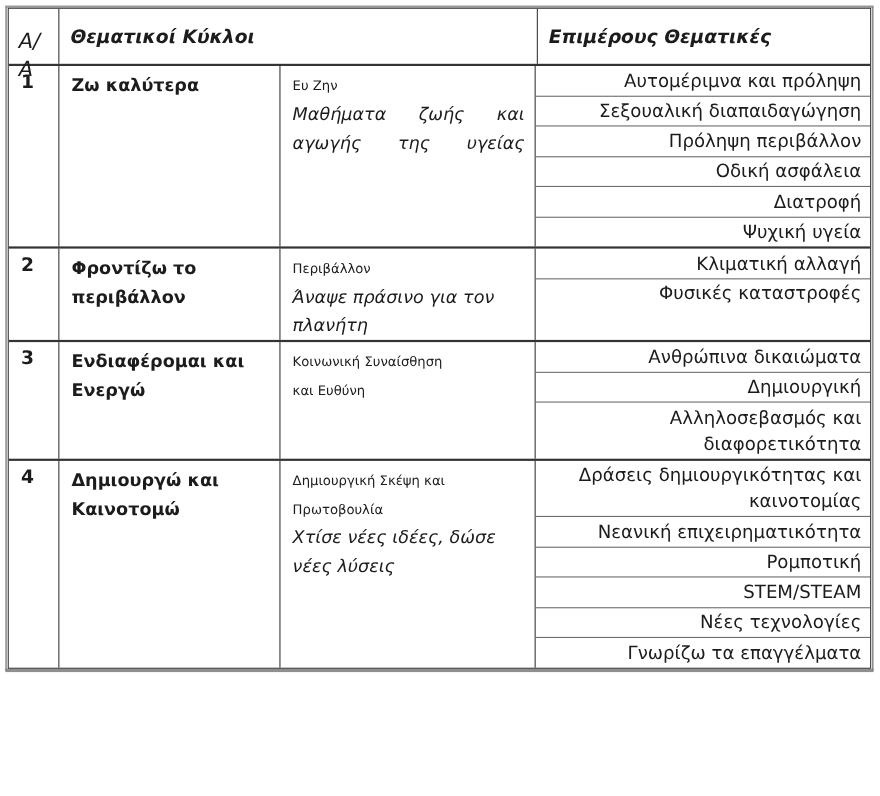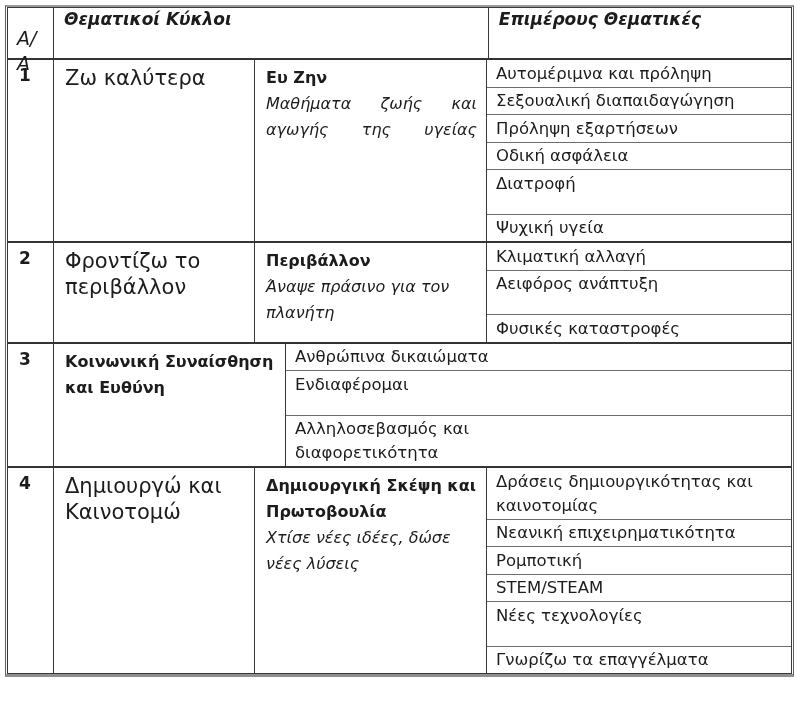--- a/index.html
+++ b/index.html
@@ -40,59 +40,60 @@
   .hdr-num {
     font-style: italic;
     font-size: 19px;
     line-height: 25px;
     padding: 18px 4px 0 9px;
   }
   .hdr-label {
     font-weight: bold;
     font-style: italic;
     font-size: 17px;
-    padding: 1px 8px 0 10px;
+    padding: 16px 8px 0 10px;
   }
 
   .num {
     font-weight: bold;
     font-size: 17px;
     padding: 5px 4px 0 11px;
   }
   .name {
-    font-weight: normal;
-    font-size: 21px;
+    font-weight: bold;
+    font-size: 16px;
     line-height: 26px;
     padding: 5px 8px 12px 11px;
     white-space: pre-line;
   }
   .c3 { padding: 5px 9px 0 11px; }
   .title {
-    font-weight: bold;
-    font-size: 16px;
+    font-weight: normal;
+    font-size: 12px;
     line-height: 26px;
     white-space: pre-line;
   }
   .subtitle {
     font-style: italic;
     font-size: 16px;
     line-height: 26px;
     white-space: pre-line;
   }
   .subtitle.justify { text-align: justify; text-align-last: justify; }
 
   .item {
     min-height: 26.5px;
     line-height: 24px;
     font-size: 16.5px;
     padding: 1.5px 8px 1px 9px;
     white-space: pre-line;
+    text-align: right;
   }
   .item + .item { border-top: 1.8px solid #6d6d6d; }
-  .item:last-child { flex-grow: 1; margin-top: 17px; }
+  .item:last-child { flex-grow: 1; }
 </style>
 </head>
 <body>
 
 <div class="page">
   <div class="table-outer">
     <div class="table">
 
       <div class="row header-row">
         <div class="c1 hdr-num">Α/Α</div>
@@ -105,50 +106,51 @@
             <div class="c1 num">1</div>
             <div class="c2 name">Ζω καλύτερα</div>
             <div class="c3">
               <div class="title">Ευ Ζην</div>
               <div class="subtitle justify">Μαθήματα ζωής και
 αγωγής της υγείας</div>
             </div>
             <div class="c4">
               <div class="item">Αυτομέριμνα και πρόληψη</div>
               <div class="item">Σεξουαλική διαπαιδαγώγηση</div>
-              <div class="item">Πρόληψη εξαρτήσεων</div>
+              <div class="item">Πρόληψη περιβάλλον</div>
               <div class="item">Οδική ασφάλεια</div>
               <div class="item">Διατροφή</div>
               <div class="item">Ψυχική υγεία</div>
             </div>
           </div>
           <div class="row main-row">
             <div class="c1 num">2</div>
             <div class="c2 name">Φροντίζω το
 περιβάλλον</div>
             <div class="c3">
               <div class="title">Περιβάλλον</div>
               <div class="subtitle">Άναψε πράσινο για τον
 πλανήτη</div>
             </div>
             <div class="c4">
               <div class="item">Κλιματική αλλαγή</div>
-              <div class="item">Αειφόρος ανάπτυξη</div>
               <div class="item">Φυσικές καταστροφές</div>
             </div>
           </div>
           <div class="row main-row">
             <div class="c1 num">3</div>
+            <div class="c2 name">Ενδιαφέρομαι και
+Ενεργώ</div>
             <div class="c3">
               <div class="title">Κοινωνική Συναίσθηση
 και Ευθύνη</div>
             </div>
             <div class="c4">
               <div class="item">Ανθρώπινα δικαιώματα</div>
-              <div class="item">Ενδιαφέρομαι</div>
+              <div class="item">Δημιουργική</div>
               <div class="item">Αλληλοσεβασμός και
 διαφορετικότητα</div>
             </div>
           </div>
           <div class="row main-row">
             <div class="c1 num">4</div>
             <div class="c2 name">Δημιουργώ και
 Καινοτομώ</div>
             <div class="c3">
               <div class="title">Δημιουργική Σκέψη και

